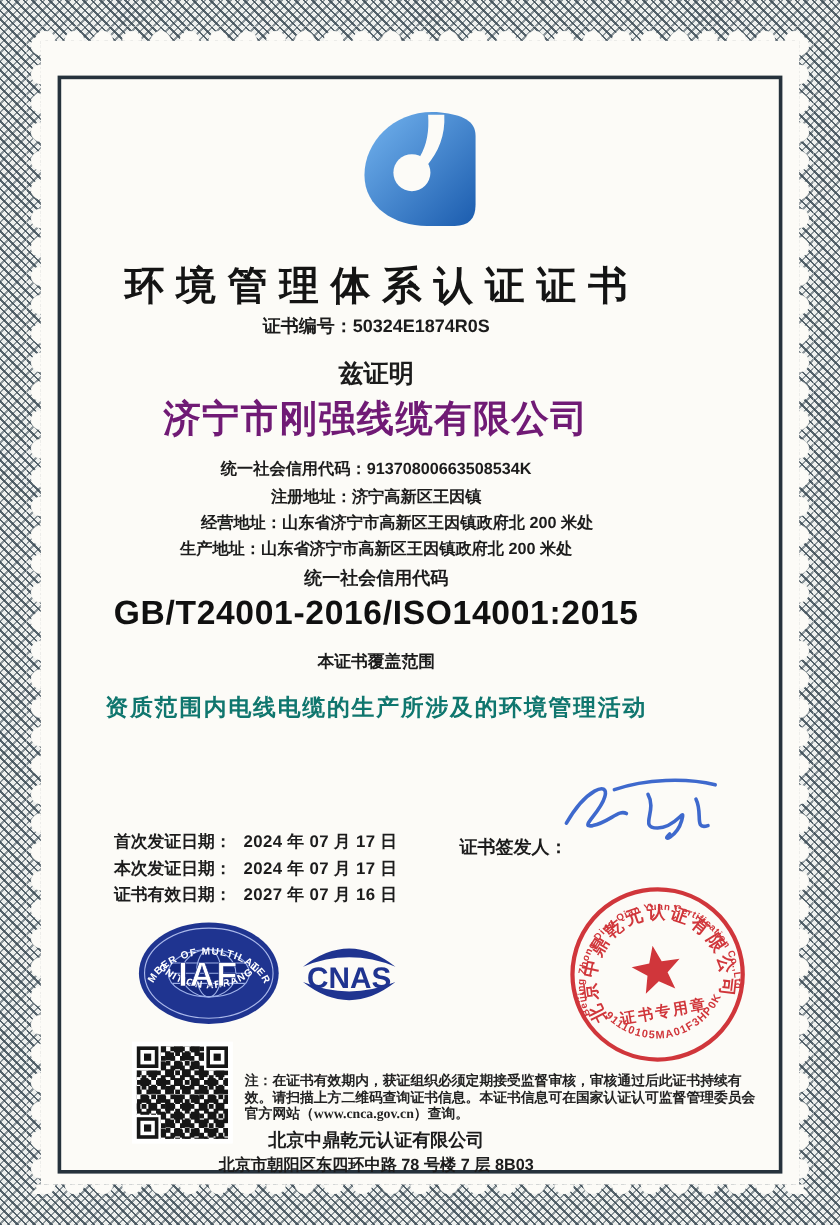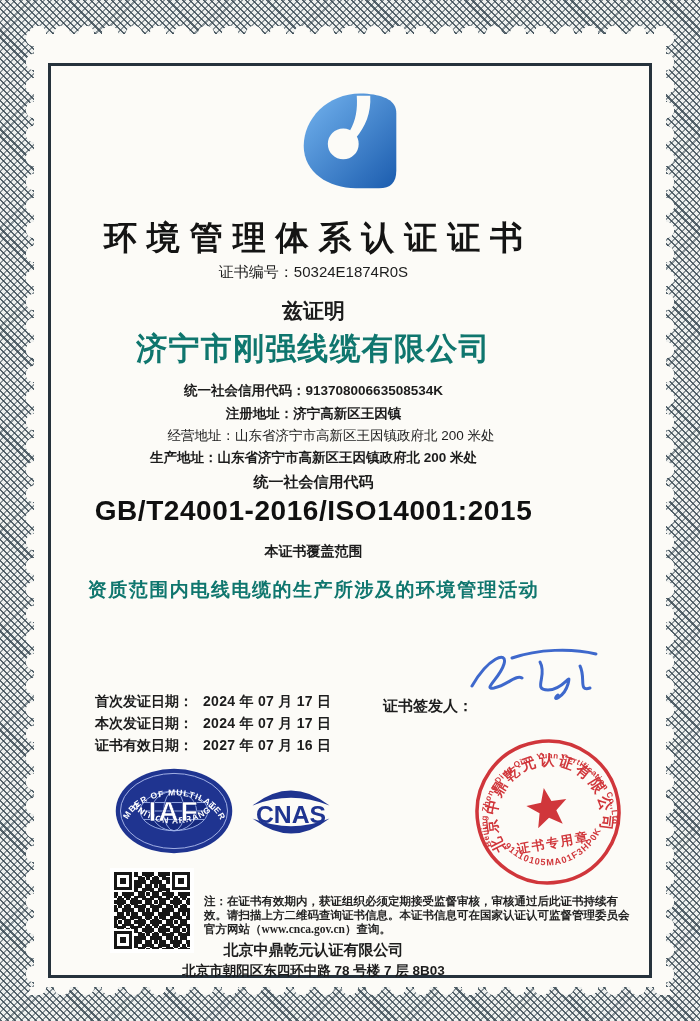--- a/index.html
+++ b/index.html
@@ -28,26 +28,26 @@
     background:radial-gradient(8px 8px at 0px 12px,#fcfbf7 7.5px,rgba(0,0,0,0) 8.5px);
     background-size:12px 24px; background-repeat:repeat-y; }
   .frame { position:absolute; left:48px; top:63px; width:604px; height:915px;
     border:3px solid #26323c; }
 
   .abs { position:absolute; }
   .ctr { left:0; width:627px; text-align:center; }
 
   
   .title { top:216px; font-size:33px; font-weight:700; letter-spacing:.30em; text-indent:.30em; color:#141414; }
-  .certno { top:263px; font-size:15px; font-weight:400; }
+  .certno { top:263px; font-size:15px; font-weight:700; }
   .certify { top:297px; font-size:21px; font-weight:600; }
-  .company { top:328px; font-size:31px; font-weight:700; letter-spacing:.04em; color:#0f766e; }
+  .company { top:328px; font-size:31px; font-weight:700; letter-spacing:.04em; color:#701a75; }
   .credit { top:382px; font-size:13.5px; font-weight:600; }
   .addr1 { top:405px; font-size:13.5px; font-weight:700; }
-  .addr2 { top:427px; font-size:13.5px; font-weight:400;padding-left:35px; }
+  .addr2 { top:427px; font-size:13.5px; font-weight:700;padding-left:35px; }
   .addr3 { top:449px; font-size:13.5px; font-weight:700; }
   .conform { top:473px; font-size:15px; font-weight:600; }
   .standard { top:495px; font-size:28px; font-weight:800; letter-spacing:.02em; color:#101010; }
   .scopelabel { top:543px; font-size:14px; font-weight:600; }
   .scope { top:577px; font-size:19px; font-weight:800; letter-spacing:.08em; color:#0f766e; }
 
   .dates { left:95px; top:690px; font-size:14px; line-height:22px; }
   .dates .row { white-space:nowrap; }
   .dates .lab { font-weight:700; margin-right:10px; }
   .dates .val { font-weight:600; letter-spacing:.02em; }

